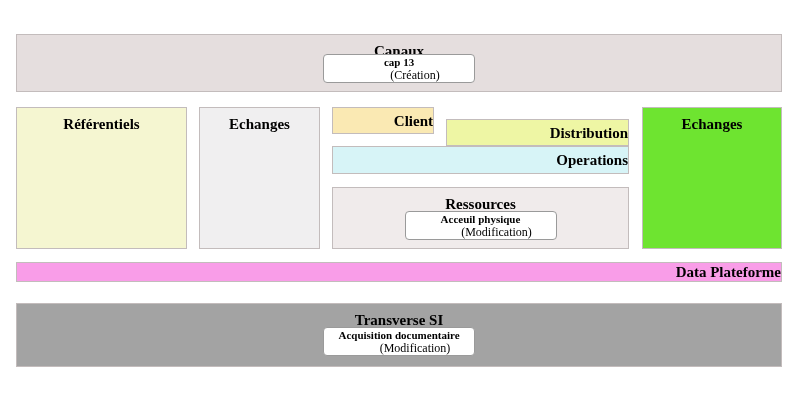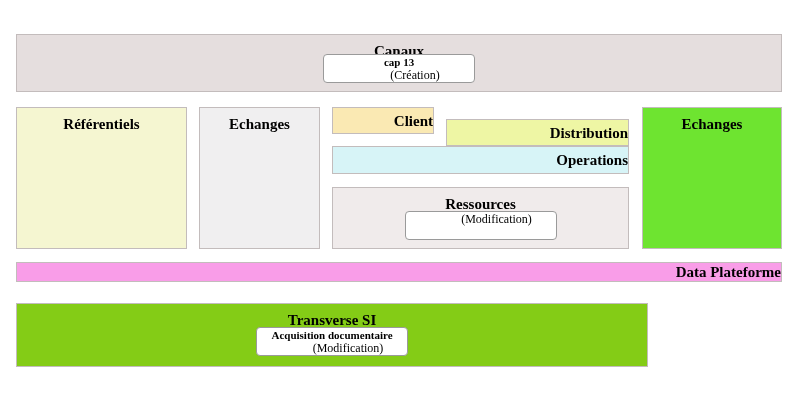--- a/index.html
+++ b/index.html
@@ -65,21 +65,21 @@
   .canaux .card  { top: 19px; }
   .referentiels  { left: 16px;  top: 107px; width: 171px; height: 142px; background: #f5f6d1; }
   .pilotage      { left: 199px; top: 107px; width: 121px; height: 142px; background: #f0eff0; }
   .client        { left: 332px; top: 107px; width: 102px; height: 27px;  background: #fae9b3; }
   .distribution  { left: 446px; top: 107px; width: 183px; height: 27px;  background: #eef6a4; margin-top: 12px; }
   .operations    { left: 332px; top: 146px; width: 297px; height: 28px;  background: #d7f4f7; }
   .ressources    { left: 332px; top: 187px; width: 297px; height: 62px;  background: #f0ebeb; }
   .ressources .card { top: 23px; }
   .echanges      { left: 642px; top: 107px; width: 140px; height: 142px; background: #6ee430; }
   .dataplateforme{ left: 16px;  top: 262px; width: 766px; height: 20px;  background: #f99de8; }
-  .transverse    { left: 16px;  top: 303px; width: 632px; height: 64px;  background: #84cc16; }
+  .transverse    { left: 16px;  top: 303px; width: 766px; height: 64px;  background: #a3a3a3; }
   .transverse .card { top: 23px; }
 </style>
 </head>
 <body>
 
 <div id="stage">
 
   <div class="band canaux">
     <div class="title">Canaux</div>
     <div class="card">
@@ -104,20 +104,21 @@
     <div class="title">Distribution</div>
   </div>
 
   <div class="band vcenter operations">
     <div class="title">Operations</div>
   </div>
 
   <div class="band ressources">
     <div class="title">Ressources</div>
     <div class="card">
+      <div class="l1">Acceuil physique</div>
       <div class="l2">(Modification)</div>
     </div>
   </div>
 
   <div class="band echanges">
     <div class="title">Echanges</div>
   </div>
 
   <div class="band vcenter dataplateforme">
     <div class="title">Data Plateforme</div>

